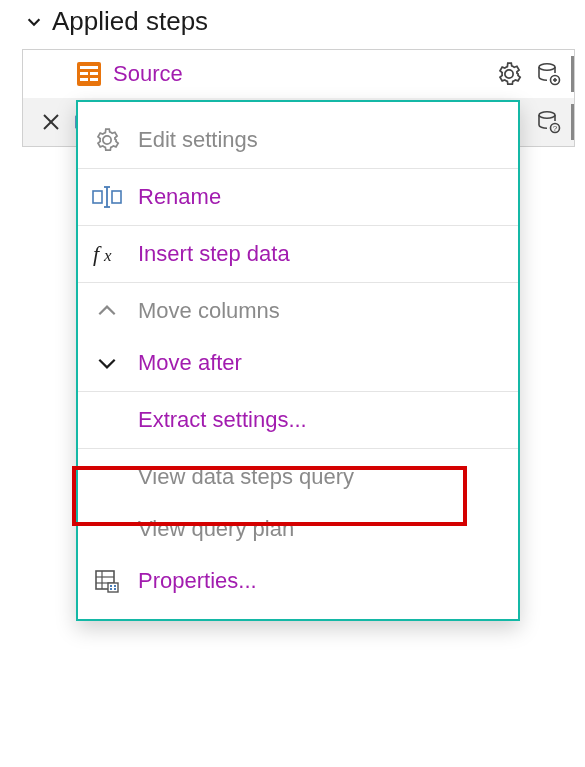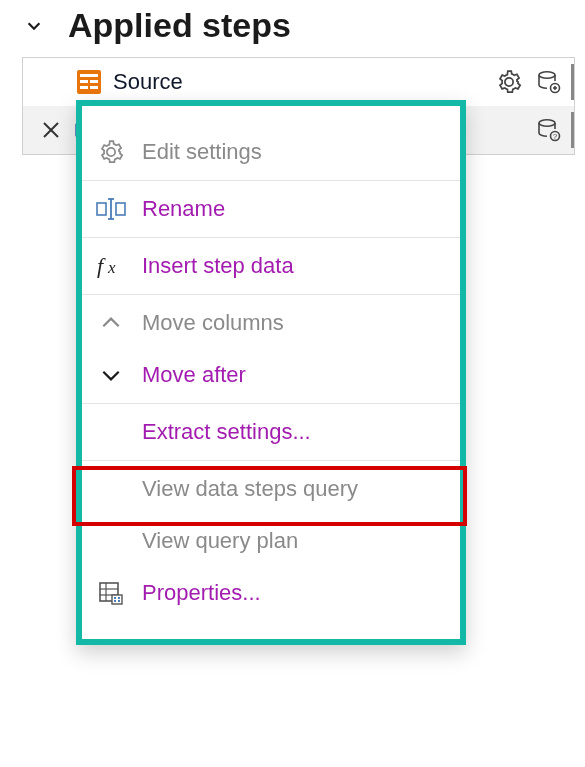--- a/index.html
+++ b/index.html
@@ -9,44 +9,44 @@
     background: #fff;
     width: 585px; height: 767px;
     overflow: hidden;
   }
   .panel {
     padding: 4px 0 0 0;
   }
   .section-header {
     display: flex;
     align-items: center;
-    gap: 24px;
+    gap: 8px;
     padding: 2px 12px 6px 24px;
-    font-size: 34px;
-    font-weight: 700;
+    font-size: 26px;
+    font-weight: 400;
     color: #1b1b1b;
   }
   .section-header .chev {
     width: 20px; height: 20px;
     display: inline-flex; align-items: center; justify-content: center;
   }
   .steps-container {
     margin: 6px 10px 0 22px;
     border: 1px solid #d0d0d0;
     background: #ffffff;
     position: relative;
   }
   .step-row {
     display: flex;
     align-items: center;
     height: 48px;
     padding: 0 10px 0 14px;
     gap: 10px;
     font-size: 22px;
-    color: #0f172a;
+    color: #a21caf;
     position: relative;
   }
   .step-row.selected {
     background: #f2f2f2;
   }
   .spacer { flex: 1; }
   .type-icon {
     width: 28px; height: 28px;
     display: inline-flex; align-items:center; justify-content:center;
   }
@@ -59,26 +59,26 @@
     width:3px; background:#888;
   }
   .x-btn {
     width: 28px; height:28px; display:inline-flex; align-items:center; justify-content:center;
   }
   
   .context-menu {
     position: absolute;
     left: 76px;
     top: 100px;
-    width: 390px;
+    width: 444px;
     background: #fff;
-    border: 6px solid #14b8a6;
+    border: 2px solid #14b8a6;
     box-shadow: 0 8px 20px rgba(0,0,0,0.18);
     z-index: 10;
-    padding: 20px 0;
+    padding: 12px 0;
   }
   .menu-item {
     display: flex;
     align-items: center;
     height: 52px;
     padding: 0 16px 0 14px;
     gap: 16px;
     font-size: 22px;
     color: #a21caf;
     cursor: pointer;

